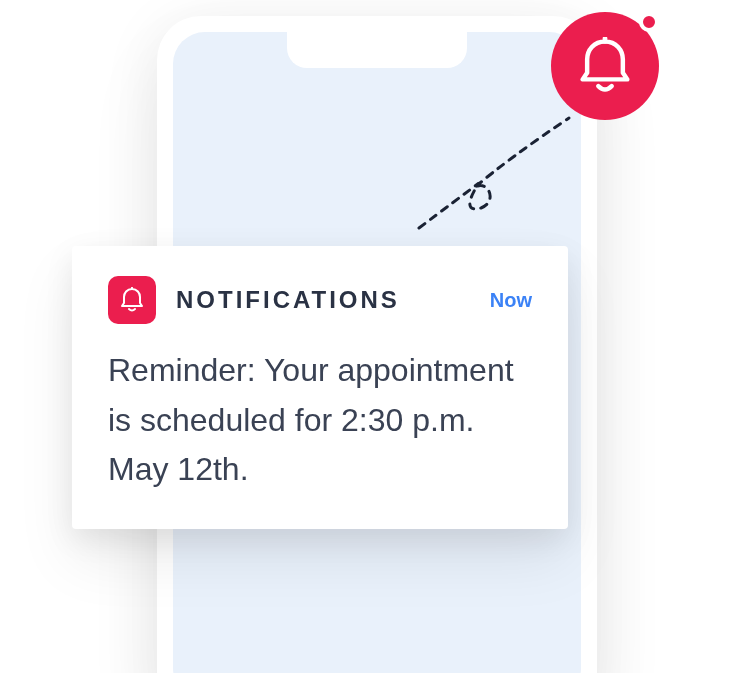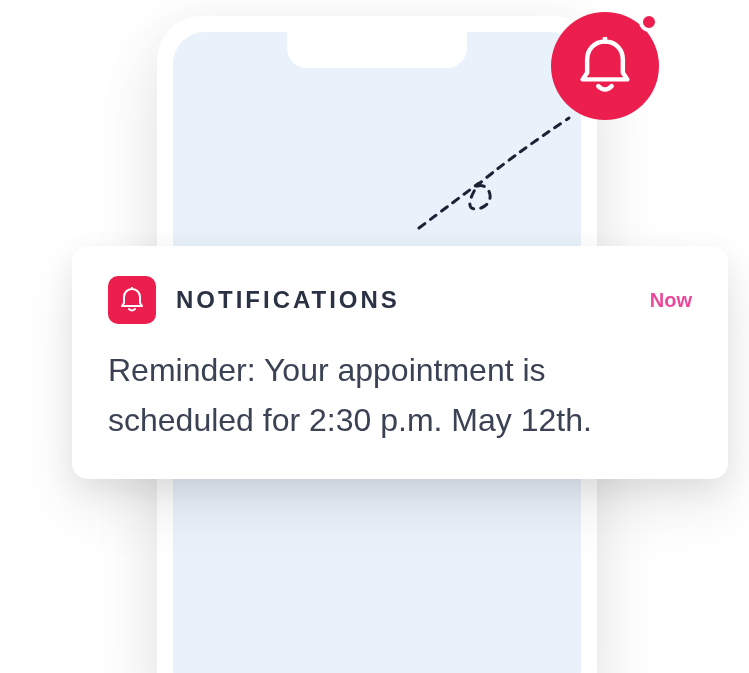--- a/index.html
+++ b/index.html
@@ -85,23 +85,23 @@
       top: 98px;
       right: 140px;
       width: 200px;
       height: 140px;
     }
     
     .notification-card {
       position: absolute;
       top: 246px;
       left: 72px;
-      width: 656px;
+      width: 496px;
       background: #ffffff;
-      border-radius: 16px;
+      border-radius: 4px;
       padding: 30px 36px 34px 36px;
       box-shadow: 0 10px 30px rgba(0,0,0,0.08), 0 30px 60px rgba(0,0,0,0.08);
     }
     
     .card-header {
       display: flex;
       align-items: center;
       margin-bottom: 22px;
     }
     
@@ -126,21 +126,21 @@
       font-size: 24px;
       font-weight: 700;
       letter-spacing: 3px;
       color: #2a3244;
       flex: 1;
     }
     
     .card-time {
       font-size: 20px;
       font-weight: 600;
-      color: #ec4899;
+      color: #3b82f6;
     }
     
     .card-body {
       font-size: 32px;
       line-height: 1.55;
       color: #3a4254;
       font-weight: 400;
     }
   </style>
 </head>

